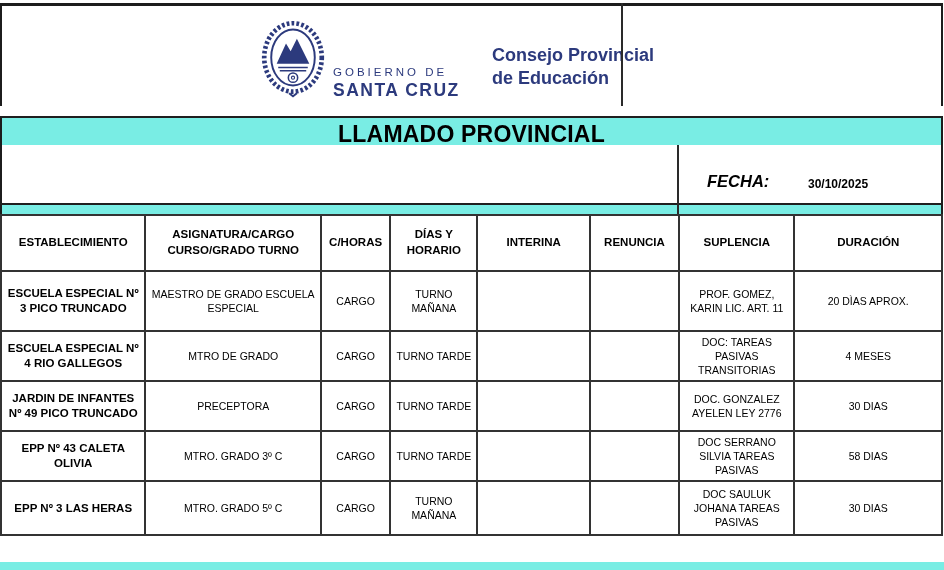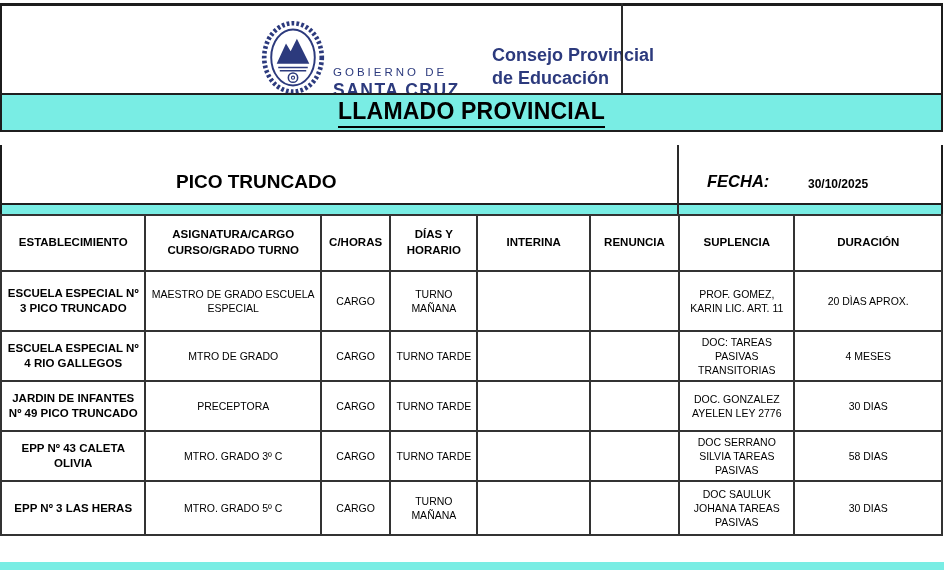--- a/index.html
+++ b/index.html
@@ -35,21 +35,21 @@
     position:absolute;left:331px;top:36px;color:var(--navy);
   }
   .gov-top{font-size:11.5px;letter-spacing:3px;font-weight:500;margin-top:24px;}
   .gov-name{font-size:17.5px;font-weight:bold;letter-spacing:1.5px;margin-top:2px;}
   .council-block{
     position:absolute;left:466px;top:38px;color:var(--navy);
     font-size:18px;font-weight:600;line-height:1.25;margin-left:24px;
   }
   
   .title-band{
-    position:absolute;left:0;top:93px;width:943px;height:39px;
+    position:absolute;left:0;top:116px;width:943px;height:39px;
     background:var(--band);
     border-top:2px solid #1f1f1f;
     border-bottom:2px solid #1f1f1f;
     border-left:2px solid #1c1c1c;
     border-right:2px solid #1c1c1c;
     display:flex;align-items:center;justify-content:center;
   }
   .title-band span{
     font-size:23px;font-weight:bold;color:#000;
     border-bottom:2.5px solid #000;padding-bottom:1px;letter-spacing:.2px;
@@ -135,21 +135,20 @@
       <div>de Educación</div>
     </div>
   </div>
   <div class="header-divider"></div>
 
   <div class="title-band">
     <span>LLAMADO PROVINCIAL</span>
   </div>
 
   <div class="loc-row">
-    <div class="loc-value">PICO TRUNCADO</div>
     <div class="fecha-label">FECHA:</div>
     <div class="fecha-value">30/10/2025</div>
   </div>
   <div class="loc-divider"></div>
 
   <div class="thin-band"></div>
   <div class="thin-divider"></div>
 
   <table class="main">
     <colgroup>

